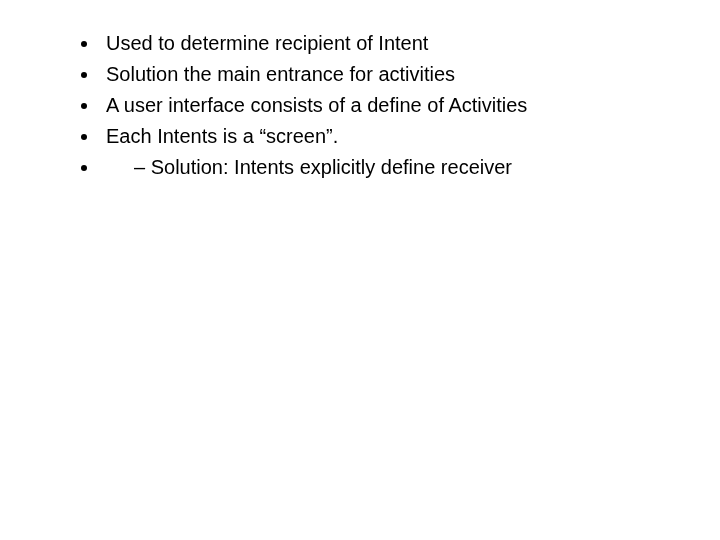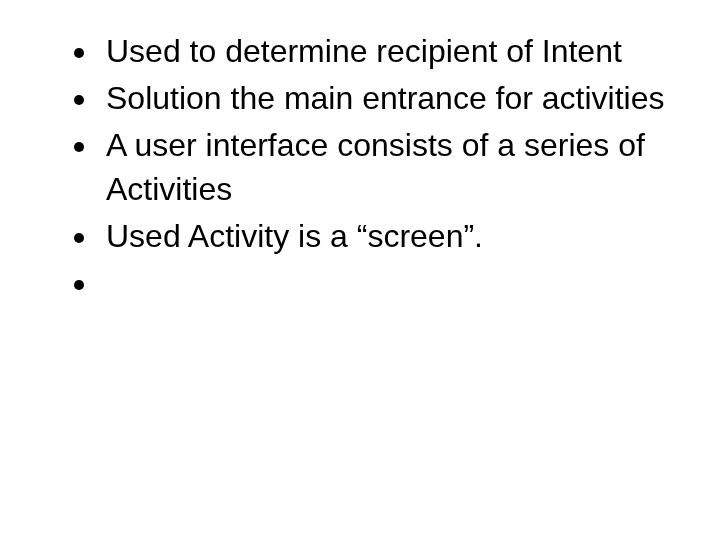--- a/index.html
+++ b/index.html
@@ -20,21 +20,21 @@
   .title {
     text-align: center;
     font-size: 30px;
     margin: 0 0 40px 0;
     font-weight: normal;
   }
   ul.bullets {
     list-style: disc;
     margin: 0;
     padding-left: 60px;
-    font-size: 32px;
+    font-size: 20px;
     line-height: 1.35;
   }
   ul.bullets > li {
     margin: 0 0 4px 0;
     padding-left: 6px;
   }
   ul.sub {
     list-style: none;
     margin: 4px 0 0 0;
     padding-left: 28px;
@@ -43,18 +43,21 @@
     content: "– ";
   }
 </style>
 </head>
 <body>
 
 <div class="slide">
   <ul class="bullets">
     <li><span>Used to determine recipient of Intent</span></li>
     <li><span>Solution the main entrance for activities</span></li>
-    <li><span>A user interface consists of a series of Activities</span></li>
-    <li><span>Used Activity is a “screen”.</span></li>
+    <li><span>A user interface consists of a define of Activities</span></li>
+    <li><span>Each Intents is a “screen”.</span></li>
     <li>
+      <ul class="sub">
+        <li><span>Solution: Intents explicitly define receiver</span></li>
+      </ul>
     </li>
   </ul>
 </div>
 
 </body></html>

